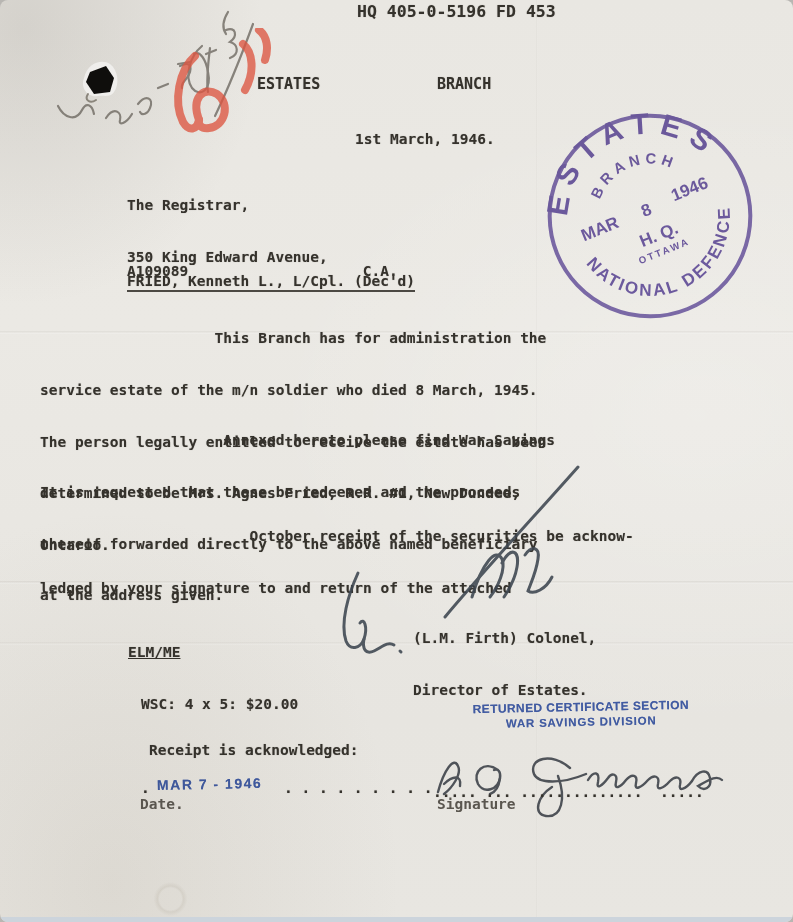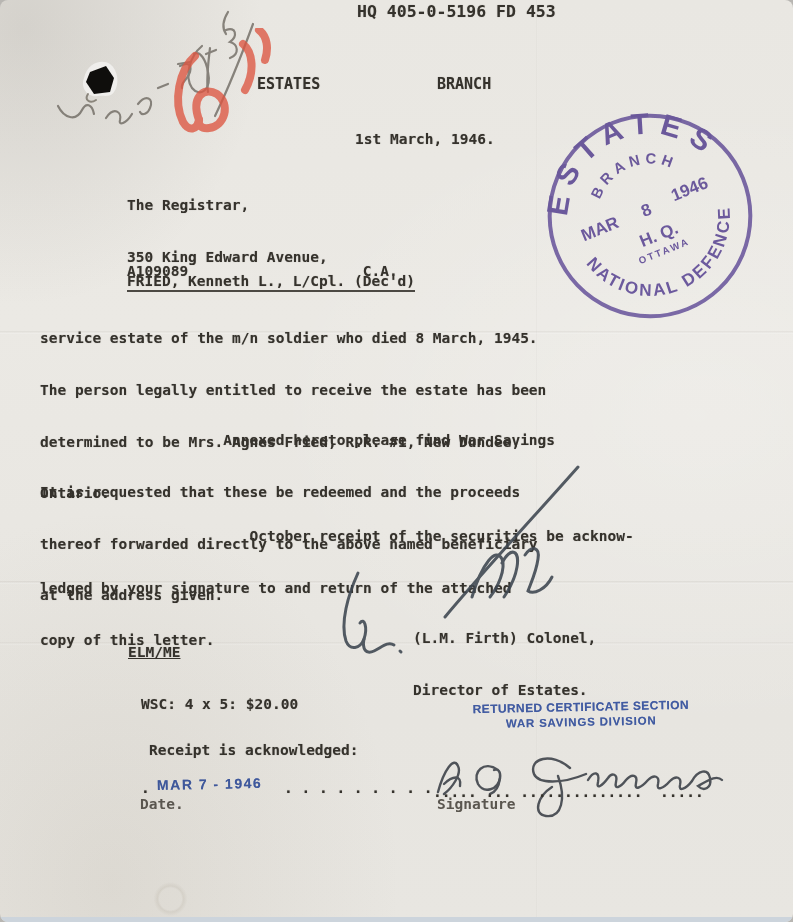--- a/index.html
+++ b/index.html
@@ -120,37 +120,37 @@
       <text class="st-date" x="55" y="99" text-anchor="middle">MAR</text>
       <text class="st-date" x="99" y="99" text-anchor="middle">8</text>
       <text class="st-date" x="141" y="96" text-anchor="middle">1946</text>
       <text class="st-hq" x="101" y="123" text-anchor="middle">H. Q.</text>
       <text class="st-city" x="100" y="136" text-anchor="middle">OTTAWA</text>
       <text class="st-bottom"><textPath href="#arcBottom" startOffset="50%" text-anchor="middle">NATIONAL DEFENCE</textPath></text>
     </svg>
   </div>
 
   <div class="tw" style="left:40px; top:296px;">
+    <div>                    This Branch has for administration the</div>
     <div>service estate of the m/n soldier who died 8 March, 1945.</div>
     <div>The person legally entitled to receive the estate has been</div>
     <div>determined to be Mrs. Agnes Fried, R.R. #1, New Dundee,</div>
     <div>Ontario.</div>
   </div>
 
   <div class="tw" style="left:40px; top:398px;">
     <div>                     Annexed hereto please find War Savings</div>
     <div>It is requested that these be redeemed and the proceeds</div>
     <div>thereof forwarded directly to the above named beneficiary</div>
     <div>at the address given.</div>
   </div>
 
   <div class="tw" style="left:40px; top:494px;">
     <div>                        October receipt of the securities be acknow-</div>
     <div>ledged by your signature to and return of the attached</div>
-    <div>copy of this letter.</div>
   </div>
 
   <svg class="ink-svg" style="left:320px; top:455px;" width="280" height="210" viewBox="0 0 280 210">
     <g stroke="#3d4650" stroke-width="3" fill="none" stroke-linecap="round" opacity="0.88">
       <path d="M125,162 C160,120 220,55 258,12"></path>
       <path d="M152,142 C162,108 176,92 182,104 C186,114 178,132 170,142"></path>
       <path d="M182,108 C190,92 200,94 197,112 C195,124 188,136 184,142"></path>
       <path d="M205,100 C212,90 220,92 218,104 C216,118 210,130 208,136 C214,140 226,134 232,122"></path>
       <path d="M38,118 C28,140 20,168 26,186 C30,196 40,194 44,184 C48,172 44,162 40,168"></path>
       <path d="M44,184 C42,194 46,200 54,196 C62,192 68,186 74,190"></path>

